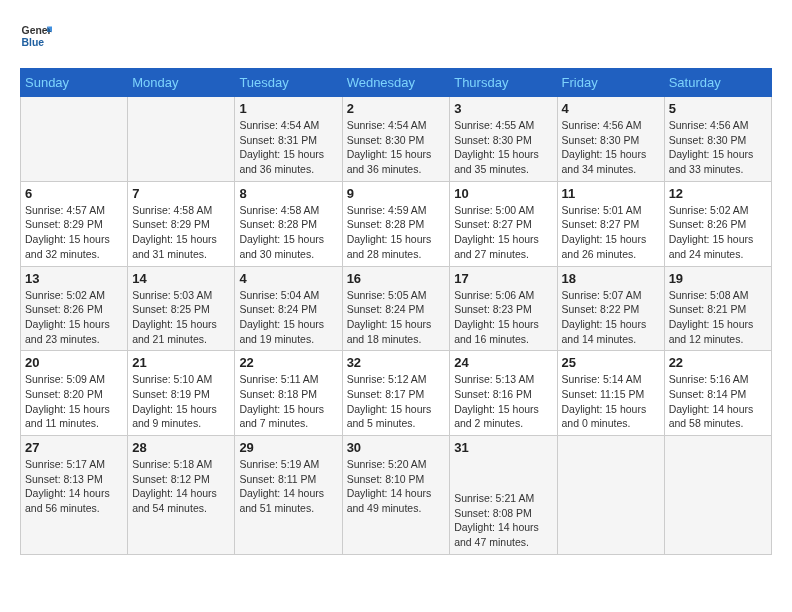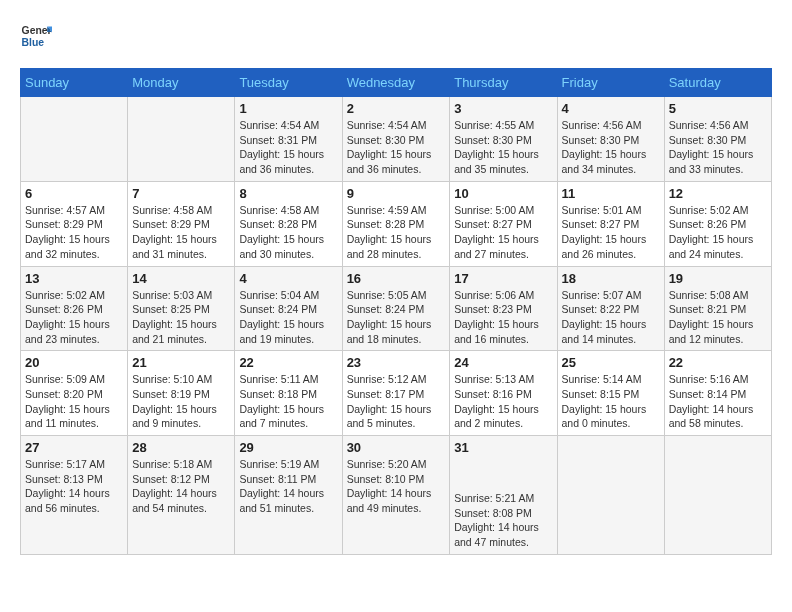--- a/index.html
+++ b/index.html
@@ -246,35 +246,35 @@
 Sunset: 8:19 PM
 Daylight: 15 hours and 9 minutes.</div>
         </td>
         <td>
           <div class="day-number">22</div>
           <div class="day-info" style="white-space: pre-line;">Sunrise: 5:11 AM
 Sunset: 8:18 PM
 Daylight: 15 hours and 7 minutes.</div>
         </td>
         <td>
-          <div class="day-number">23</div>
+          <div class="day-number">32</div>
           <div class="day-info" style="white-space: pre-line;">Sunrise: 5:12 AM
 Sunset: 8:17 PM
 Daylight: 15 hours and 5 minutes.</div>
         </td>
         <td>
           <div class="day-number">24</div>
           <div class="day-info" style="white-space: pre-line;">Sunrise: 5:13 AM
 Sunset: 8:16 PM
 Daylight: 15 hours and 2 minutes.</div>
         </td>
         <td>
           <div class="day-number">25</div>
           <div class="day-info" style="white-space: pre-line;">Sunrise: 5:14 AM
-Sunset: 8:15 PM
+Sunset: 11:15 PM
 Daylight: 15 hours and 0 minutes.</div>
         </td>
         <td>
           <div class="day-number">22</div>
           <div class="day-info" style="white-space: pre-line;">Sunrise: 5:16 AM
 Sunset: 8:14 PM
 Daylight: 14 hours and 58 minutes.</div>
         </td>
       </tr>
       <tr>

